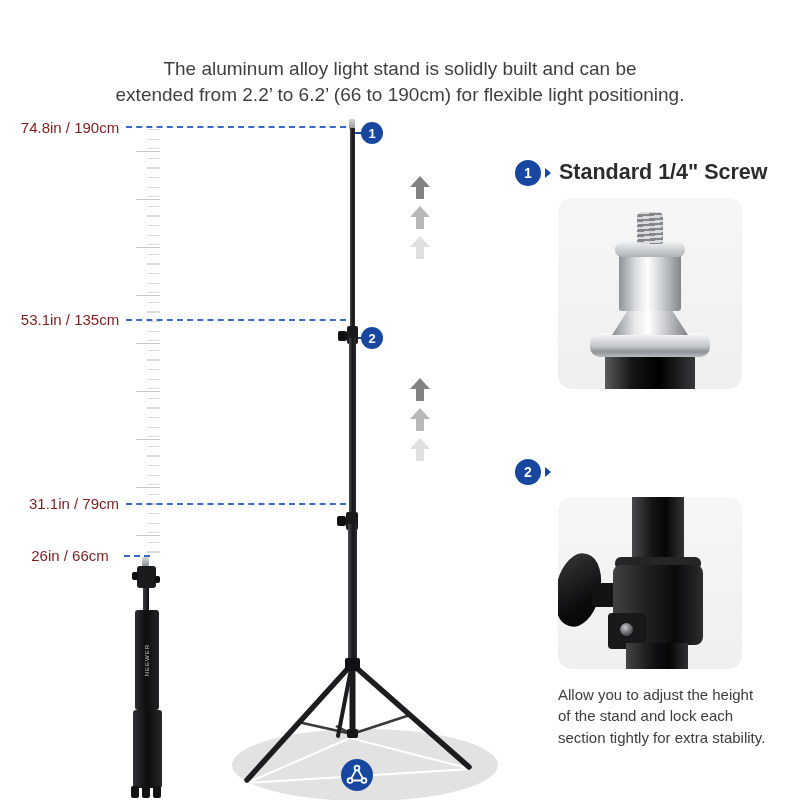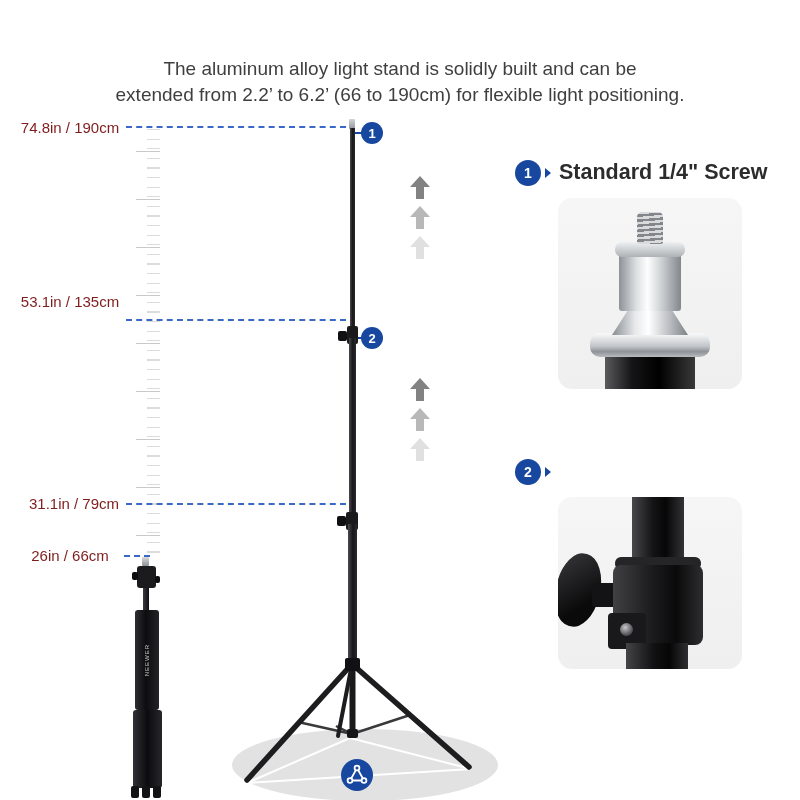--- a/index.html
+++ b/index.html
@@ -105,21 +105,21 @@
 <div id="canvas">
 
   <div class="subtitle">The aluminum alloy light stand is solidly built and can be
 extended from 2.2’ to 6.2’ (66 to 190cm) for flexible light positioning.</div>
 
   <div class="ruler"></div>
 
   <div class="mlabel" style="left:19px;top:119px">74.8in / 190cm</div>
   <div class="dash" style="left:126px;top:126px;width:220px"></div>
 
-  <div class="mlabel" style="left:19px;top:293px">53.1in / 135cm</div>
+  <div class="mlabel" style="left:19px;top:311px">53.1in / 135cm</div>
   <div class="dash" style="left:126px;top:319px;width:220px"></div>
 
   <div class="mlabel" style="left:23px;top:495px">31.1in / 79cm</div>
   <div class="dash" style="left:126px;top:503px;width:220px"></div>
 
   <div class="mlabel" style="left:19px;top:547px">26in / 66cm</div>
   <div class="dash" style="left:124px;top:555px;width:26px"></div>
 
   <div class="tip"></div>
   <div class="pole" style="left:350px;top:128px;width:5px;height:208px"></div>
@@ -225,14 +225,17 @@
   <div class="fbox" style="left:558px;top:497px;height:172px">
     <div class="kn-tpole"></div>
     <div class="kn-wing"></div>
     <div class="kn-stem"></div>
     <div class="kn-lip"></div>
     <div class="kn-collar"></div>
     <div class="kn-bracket"></div>
     <div class="kn-screwdot"></div>
     <div class="kn-bpole"></div>
   </div>
+  <div class="fdesc">Allow you to adjust the height
+of the stand and lock each
+section tightly for extra stability.</div>
 
 </div>
 
 </body></html>

